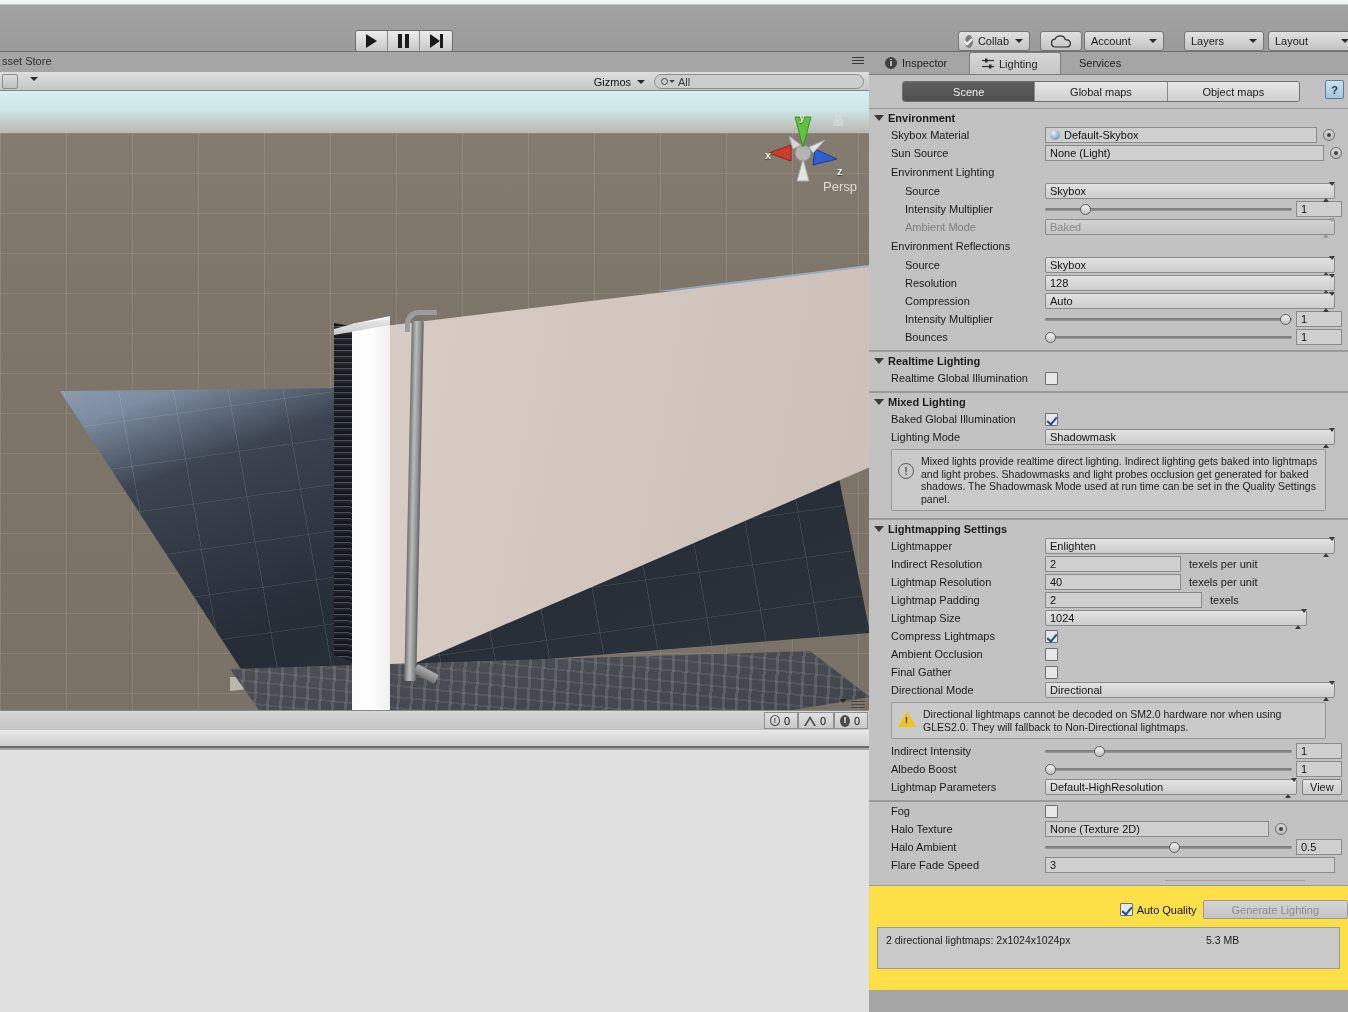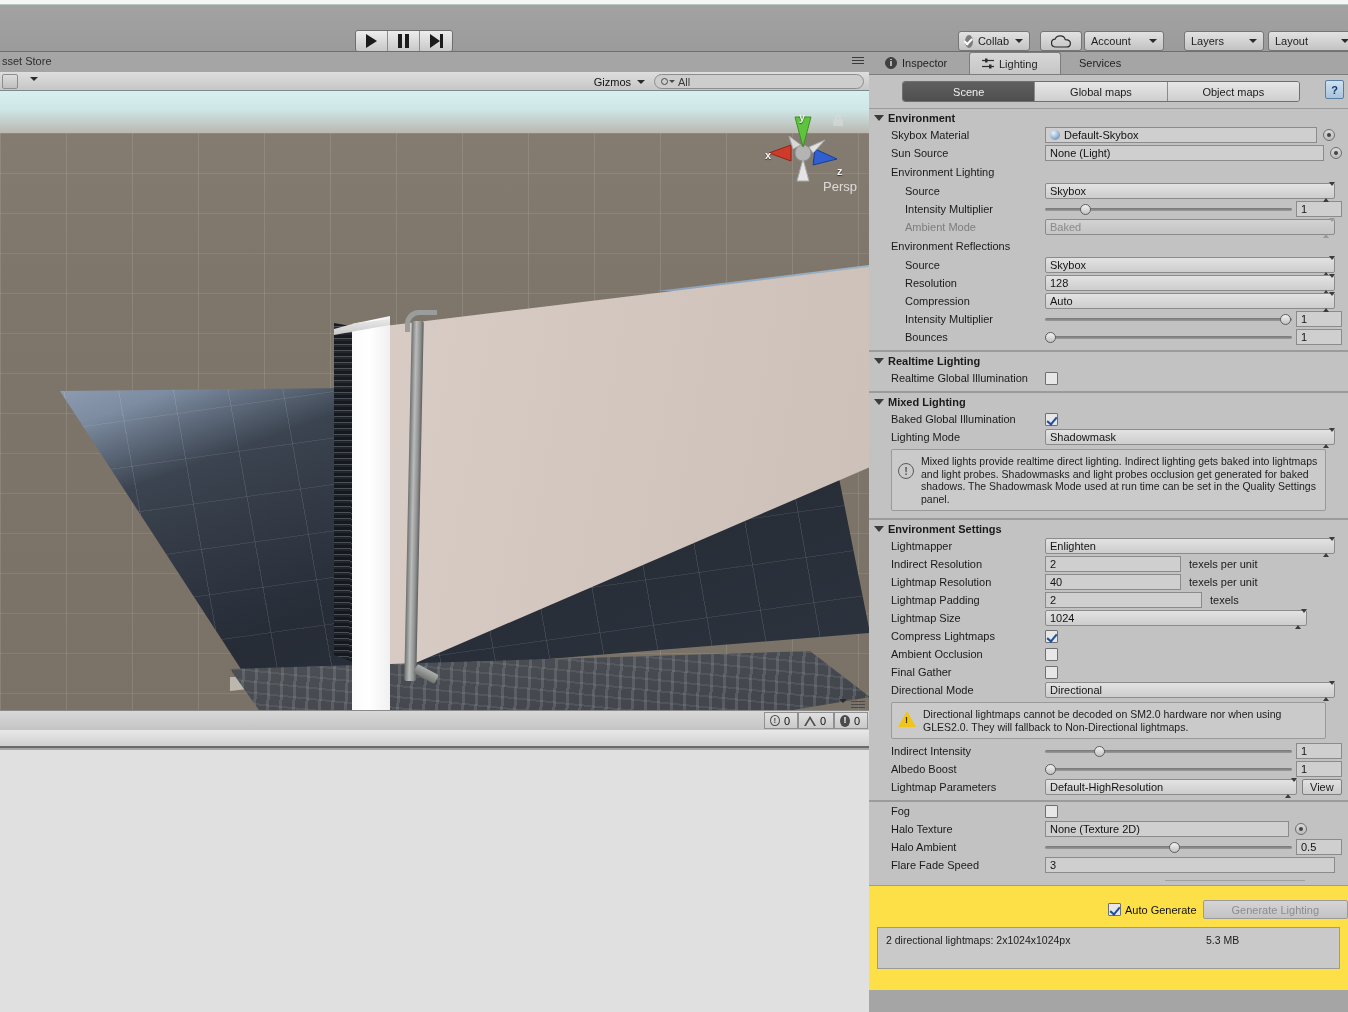--- a/index.html
+++ b/index.html
@@ -580,21 +580,21 @@
           <div class="infobox">
             <span class="i-circ">!</span>
             <span class="txt">Mixed lights provide realtime direct lighting. Indirect lighting gets baked into lightmaps and light probes. Shadowmasks and light probes occlusion get generated for baked shadows. The Shadowmask Mode used at run time can be set in the Quality Settings panel.</span>
           </div>
         </div>
       </div>
 
       <div class="section">
         <div class="sec-head">
           <span class="fold"></span>
-          <span>Environment Settings</span>
+          <span>Lightmapping Settings</span>
         </div>
         <div class="sec-body">
           <div class="row">
             <span class="lbl">Lightmapper</span>
             <span class="popup" style="width:290px;">
               <span>Enlighten</span>
               <span class="updown"><span class="u"></span><span class="d"></span></span>
             </span>
           </div>
           <div class="row">
@@ -672,21 +672,21 @@
       </div>
 
       <div class="section">
         <div class="sec-body">
           <div class="row">
             <span class="lbl">Fog</span>
             <span class="cbox"></span>
           </div>
           <div class="row">
             <span class="lbl">Halo Texture</span>
-            <span class="objfield" style="width:244px;">
+            <span class="objfield" style="width:224px;">
               <span>None (Texture 2D)</span>
             </span>
             <span class="radio-ico" style="margin-left:6px;"></span>
           </div>
           <div class="row">
             <span class="lbl">Halo Ambient</span>
             <span class="slider" style="width:247px;">
               <span class="track"></span>
               <span class="knob" style="left:50%;"></span>
             </span>
@@ -696,21 +696,21 @@
             <span class="lbl">Flare Fade Speed</span>
             <span class="field" style="width:290px;">3</span>
           </div>
           <div style="height:6px;"></div>
           <div style="margin-left:290px;width:140px;border-top:1px solid #a0a0a0;"></div>
         </div>
       </div>
 
       <div id="gen-row">
         <span class="cbox on"></span>
-        <span style="font-size:11px;margin-left:-2px;">Auto Generate</span>
+        <span style="font-size:11px;margin-left:-2px;">Auto Quality</span>
         <span id="gen-btn">Generate Lighting</span>
       </div>
 
       <div id="stats-box">
         <span style="width:320px;">2 directional lightmaps: 2x1024x1024px</span>
         <span>5.3 MB</span>
       </div>
 
     </div>
   </div>

